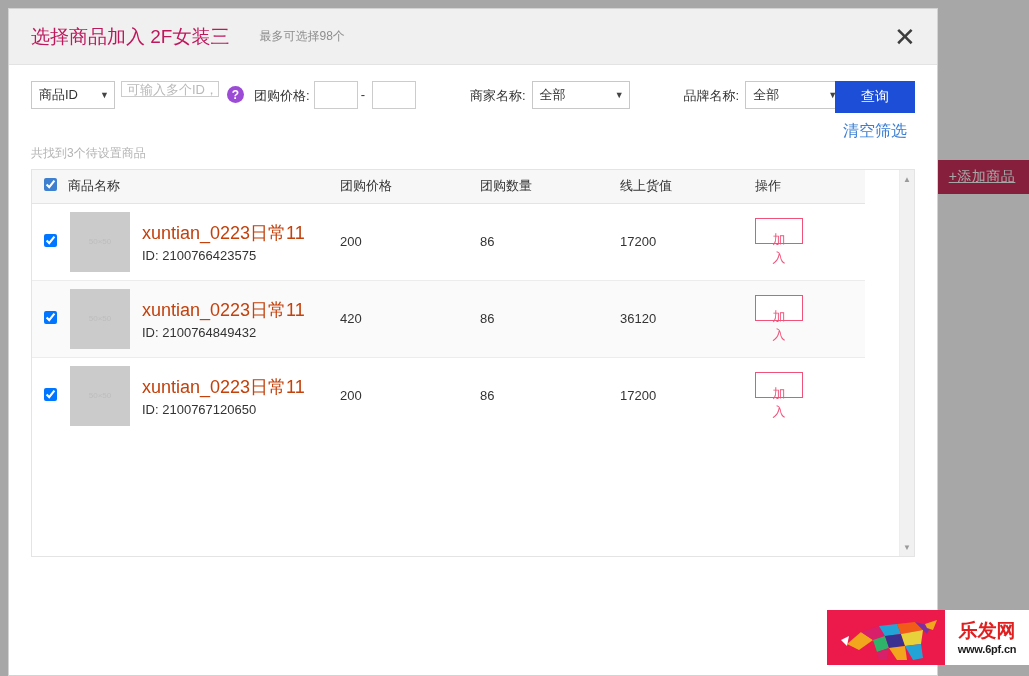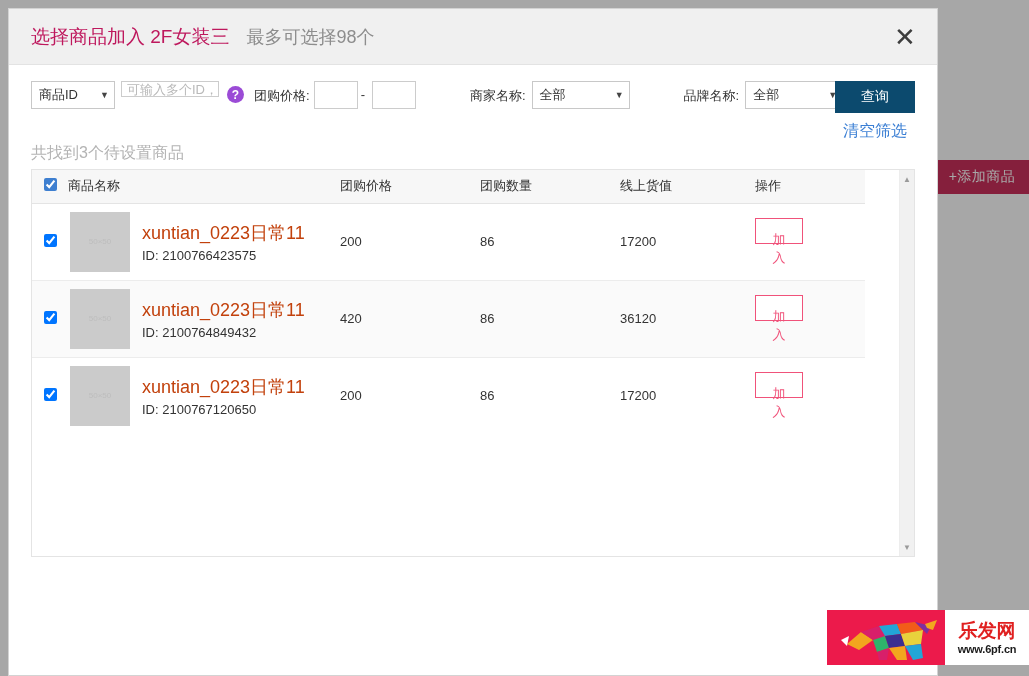--- a/index.html
+++ b/index.html
@@ -18,20 +18,21 @@
   }
   #add-goods-btn {
     position: absolute;
     right: 0px; top: 160px;
     width: 94px; height: 34px;
     background: #c2093c;
     color: #fff;
     font-size: 14px;
     display: flex; align-items: center; justify-content: center;
     letter-spacing: 0.5px;
+    text-decoration: underline;
   }
   #dim-overlay {
     position: absolute; inset: 0;
     background: rgba(60,60,60,0.45);
   }
 
   
   #modal {
     position: absolute;
     left: 8px; top: 8px;
@@ -46,21 +47,21 @@
     border-bottom: 1px solid #e3e3e3;
     display: flex; align-items: center;
     padding: 0 16px 0 22px;
     flex: 0 0 auto;
     position: relative;
   }
   #modal-title {
     font-size: 19px; color: #be185d; font-weight: normal;
   }
   #modal-title-sub {
-    font-size: 18px; color: #8d8d8d; margin-left: 17px;
+    font-size: 12px; color: #8d8d8d; margin-left: 30px;
   }
   #close-btn {
     position: absolute; right: 16px; top: 12px;
     width: 32px; height: 32px;
     display: flex; align-items: center; justify-content: center;
     cursor: pointer; color: #3d3d3d;
     font-size: 26px; line-height: 1;
     font-family: "DejaVu Sans", sans-serif;
   }
 
@@ -123,35 +124,35 @@
   #sel-brand { width: 98px; margin: 0 0 0 6px; }
   .gap-lg { width: 44px; }
 
   #query-wrap {
     position: absolute; right: 22px; top: 16px;
     width: 80px;
     display: flex; flex-direction: column; align-items: center;
   }
   #query-btn {
     width: 80px; height: 32px;
-    background: #0c4a6e;
+    background: #1d4ed8;
     color: #fff; border: none;
     font-size: 14px; cursor: pointer;
     font-family: Liberation Sans, sans-serif;
   }
   #clear-link {
     margin-top: 8px;
     font-size: 16px; color: #3b7fd4;
     cursor: pointer;
   }
 
   
   #result-count {
     padding: 0 22px;
-    font-size: 16px; color: #b3b3b3;
+    font-size: 12px; color: #b3b3b3;
     height: 26px; line-height: 20px;
     flex: 0 0 auto;
   }
 
   
   #table-panel {
     margin: 0 22px;
     border: 1px solid #e4e4e4;
     flex: 0 0 auto;
     height: 388px;

